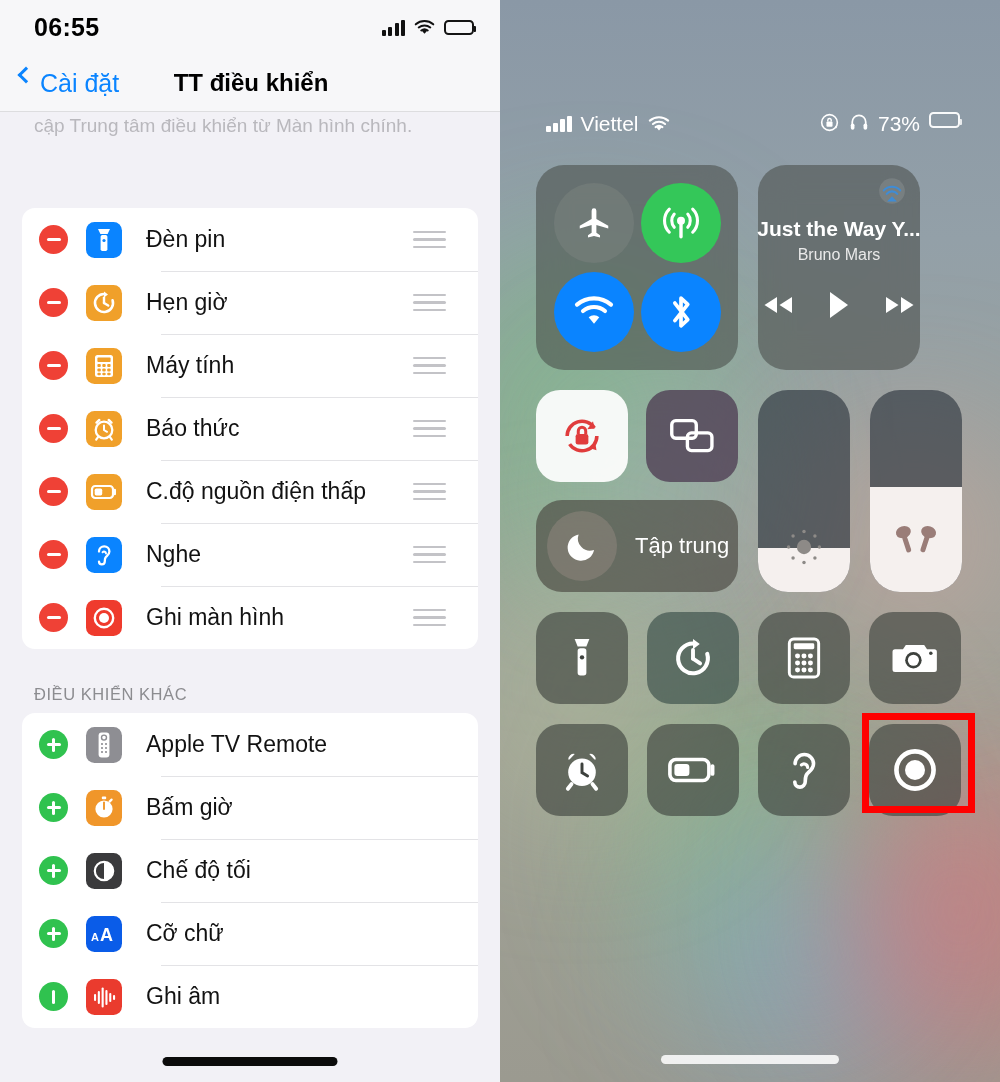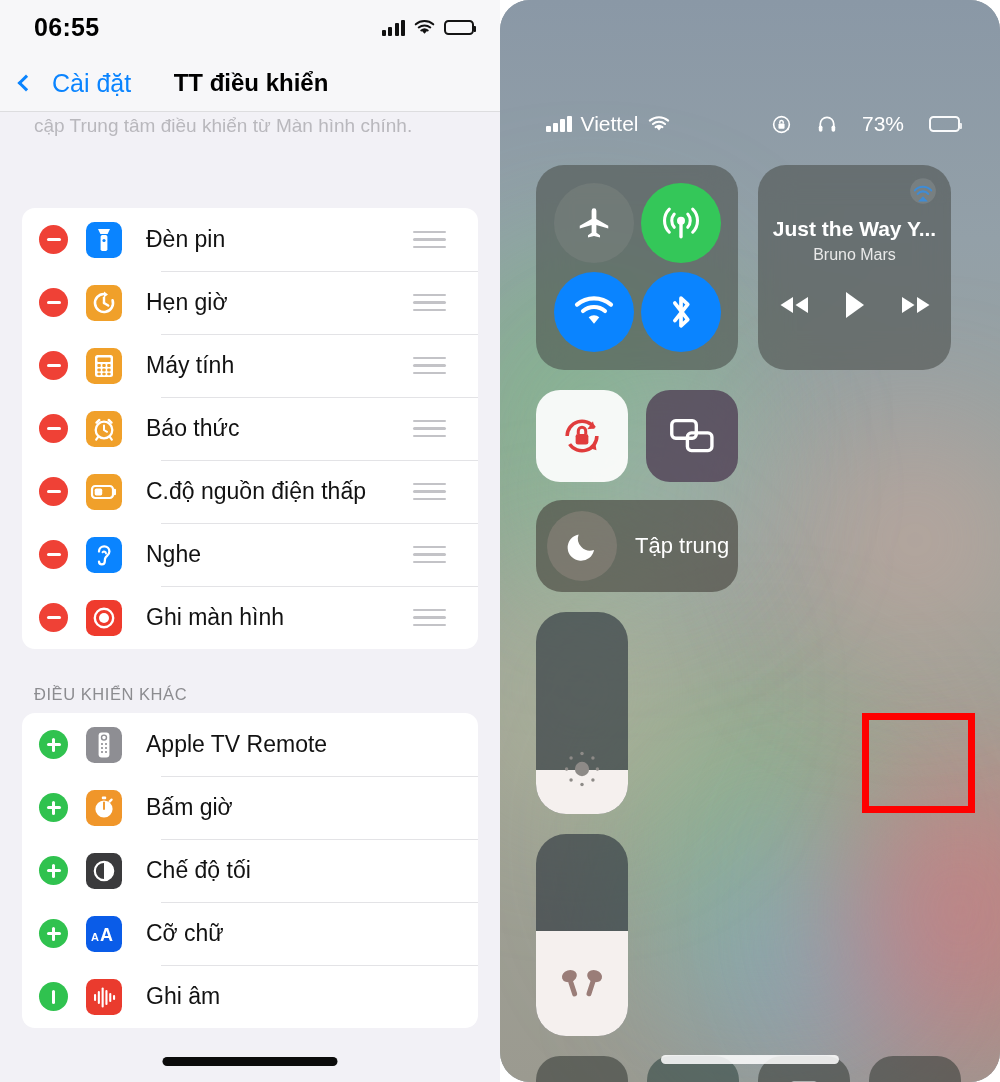--- a/index.html
+++ b/index.html
@@ -36,21 +36,21 @@
     content: ""; position: absolute; right: -4px; top: 4px;
     width: 2px; height: 6px; background: #141414; border-radius: 0 1px 1px 0;
   }
   .batt .fill { height: 100%; background: #141414; border-radius: 2px; }
 
   .l-navbar {
     position: relative; height: 57px; background: #f7f7f9;
     display: flex; align-items: center; padding: 0 14px;
     border-bottom: 1px solid rgba(0,0,0,.10); z-index: 5;
   }
-  .nav-back { display: flex; align-items: center; gap: 16px; color: #0a84ff; cursor: pointer; }
+  .nav-back { display: flex; align-items: flex-start; gap: 4px; color: #0a84ff; cursor: pointer; }
   .nav-back .chev {
     width: 12px; height: 12px; border-left: 3.4px solid #0a84ff;
     border-bottom: 3.4px solid #0a84ff; transform: rotate(45deg); margin-left: 6px;
   }
   .nav-back-label { font-size: 25px; color: #0a84ff; margin-left: 4px; }
   .nav-title {
     position: absolute; left: 2px; right: 0; text-align: center;
     font-size: 24px; font-weight: 700; color: #000; pointer-events: none;
   }
 
@@ -97,39 +97,38 @@
   .grip {
     position: absolute; right: 32px; top: 50%; transform: translateY(-50%);
     width: 33px; display: flex; flex-direction: column; gap: 5px;
   }
   .grip i { display: block; height: 2.6px; background: #c3c3c7; border-radius: 2px; }
 
   
   .right-pane {
     position: relative; width: 500px; height: 1082px; overflow: hidden;
     background: #8f9aa3;
-    border-radius: 30px;
   }
   .wallpaper { position: absolute; inset: 0; }
   .blob { position: absolute; border-radius: 50%; filter: blur(70px); }
 
   .r-statusbar {
     position: absolute; top: 107px; left: 0; right: 0; height: 34px;
     display: flex; align-items: center; justify-content: space-between;
     padding: 0 40px 0 46px; color: #fff; z-index: 4;
   }
   .r-left-st { display: flex; align-items: center; gap: 9px; }
   .bars-w { display: flex; align-items: flex-end; gap: 2.5px; height: 16px; }
   .bars-w i { display: block; width: 4.5px; background: #fff; border-radius: 1px; }
   .bars-w i:nth-child(1) { height: 6px; }
   .bars-w i:nth-child(2) { height: 9.5px; }
   .bars-w i:nth-child(3) { height: 13px; }
   .bars-w i:nth-child(4) { height: 16.5px; }
   .carrier { font-size: 21px; color: #fff; }
-  .r-right-st { display: flex; align-items: center; gap: 25px; }
+  .r-right-st { display: flex; align-items: flex-start; gap: 9px; }
   .pct { font-size: 21px; color: #fff; font-weight: 500; }
   .batt-w {
     width: 31px; height: 16px; border: 2px solid rgba(255,255,255,.95);
     border-radius: 4.5px; padding: 1.5px; position: relative;
   }
   .batt-w::after {
     content: ""; position: absolute; right: -4px; top: 4.5px;
     width: 2px; height: 6px; background: rgba(255,255,255,.8); border-radius: 0 1px 1px 0;
   }
   .batt-w .fill { height: 100%; background: #fff; border-radius: 2.5px; }
@@ -141,30 +140,30 @@
 
   .conn-tile { width: 202px; height: 205px; display: grid;
     grid-template-columns: 1fr 1fr; place-items: center; padding: 14px; }
   .circ { width: 80px; height: 80px; border-radius: 50%;
     display: flex; align-items: center; justify-content: center; }
   .circ.off { background: rgba(120,128,125,.62); }
   .circ.green { background: #34c759; }
   .circ.blue { background: #0a84ff; }
 
   .media-tile {
-    width: 193px; height: 205px; padding: 18px 12px 16px;
+    width: 162px; height: 205px; padding: 18px 12px 16px;
     display: flex; flex-direction: column; align-items: center;
     justify-content: center; position: relative;
   }
   .m-title { font-size: 21px; font-weight: 700; color: #fff; white-space: nowrap; }
   .m-artist { font-size: 16px; color: #e9e9e9; margin-top: 5px; white-space: nowrap; }
   .m-controls { display: flex; align-items: center; gap: 32px; margin-top: 26px; }
   .airplay { position: absolute; top: 12px; right: 14px; opacity: .9; }
 
-  .mid { display: flex; gap: 20px; margin-top: 20px; flex-direction: column; }
+  .mid { display: flex; gap: 20px; margin-top: 20px; }
   .mid-left { display: flex; flex-direction: column; gap: 18px; }
   .mid-left-top { display: flex; gap: 18px; }
   .sq {
     width: 92px; height: 92px; border-radius: 24px;
     display: flex; align-items: center; justify-content: center;
   }
   .sq.rotlock { background: rgba(255,255,255,.92); }
   .sq.mirror { background: rgba(78,62,83,.78); }
   .focus-tile {
     width: 202px; height: 92px; border-radius: 26px;

